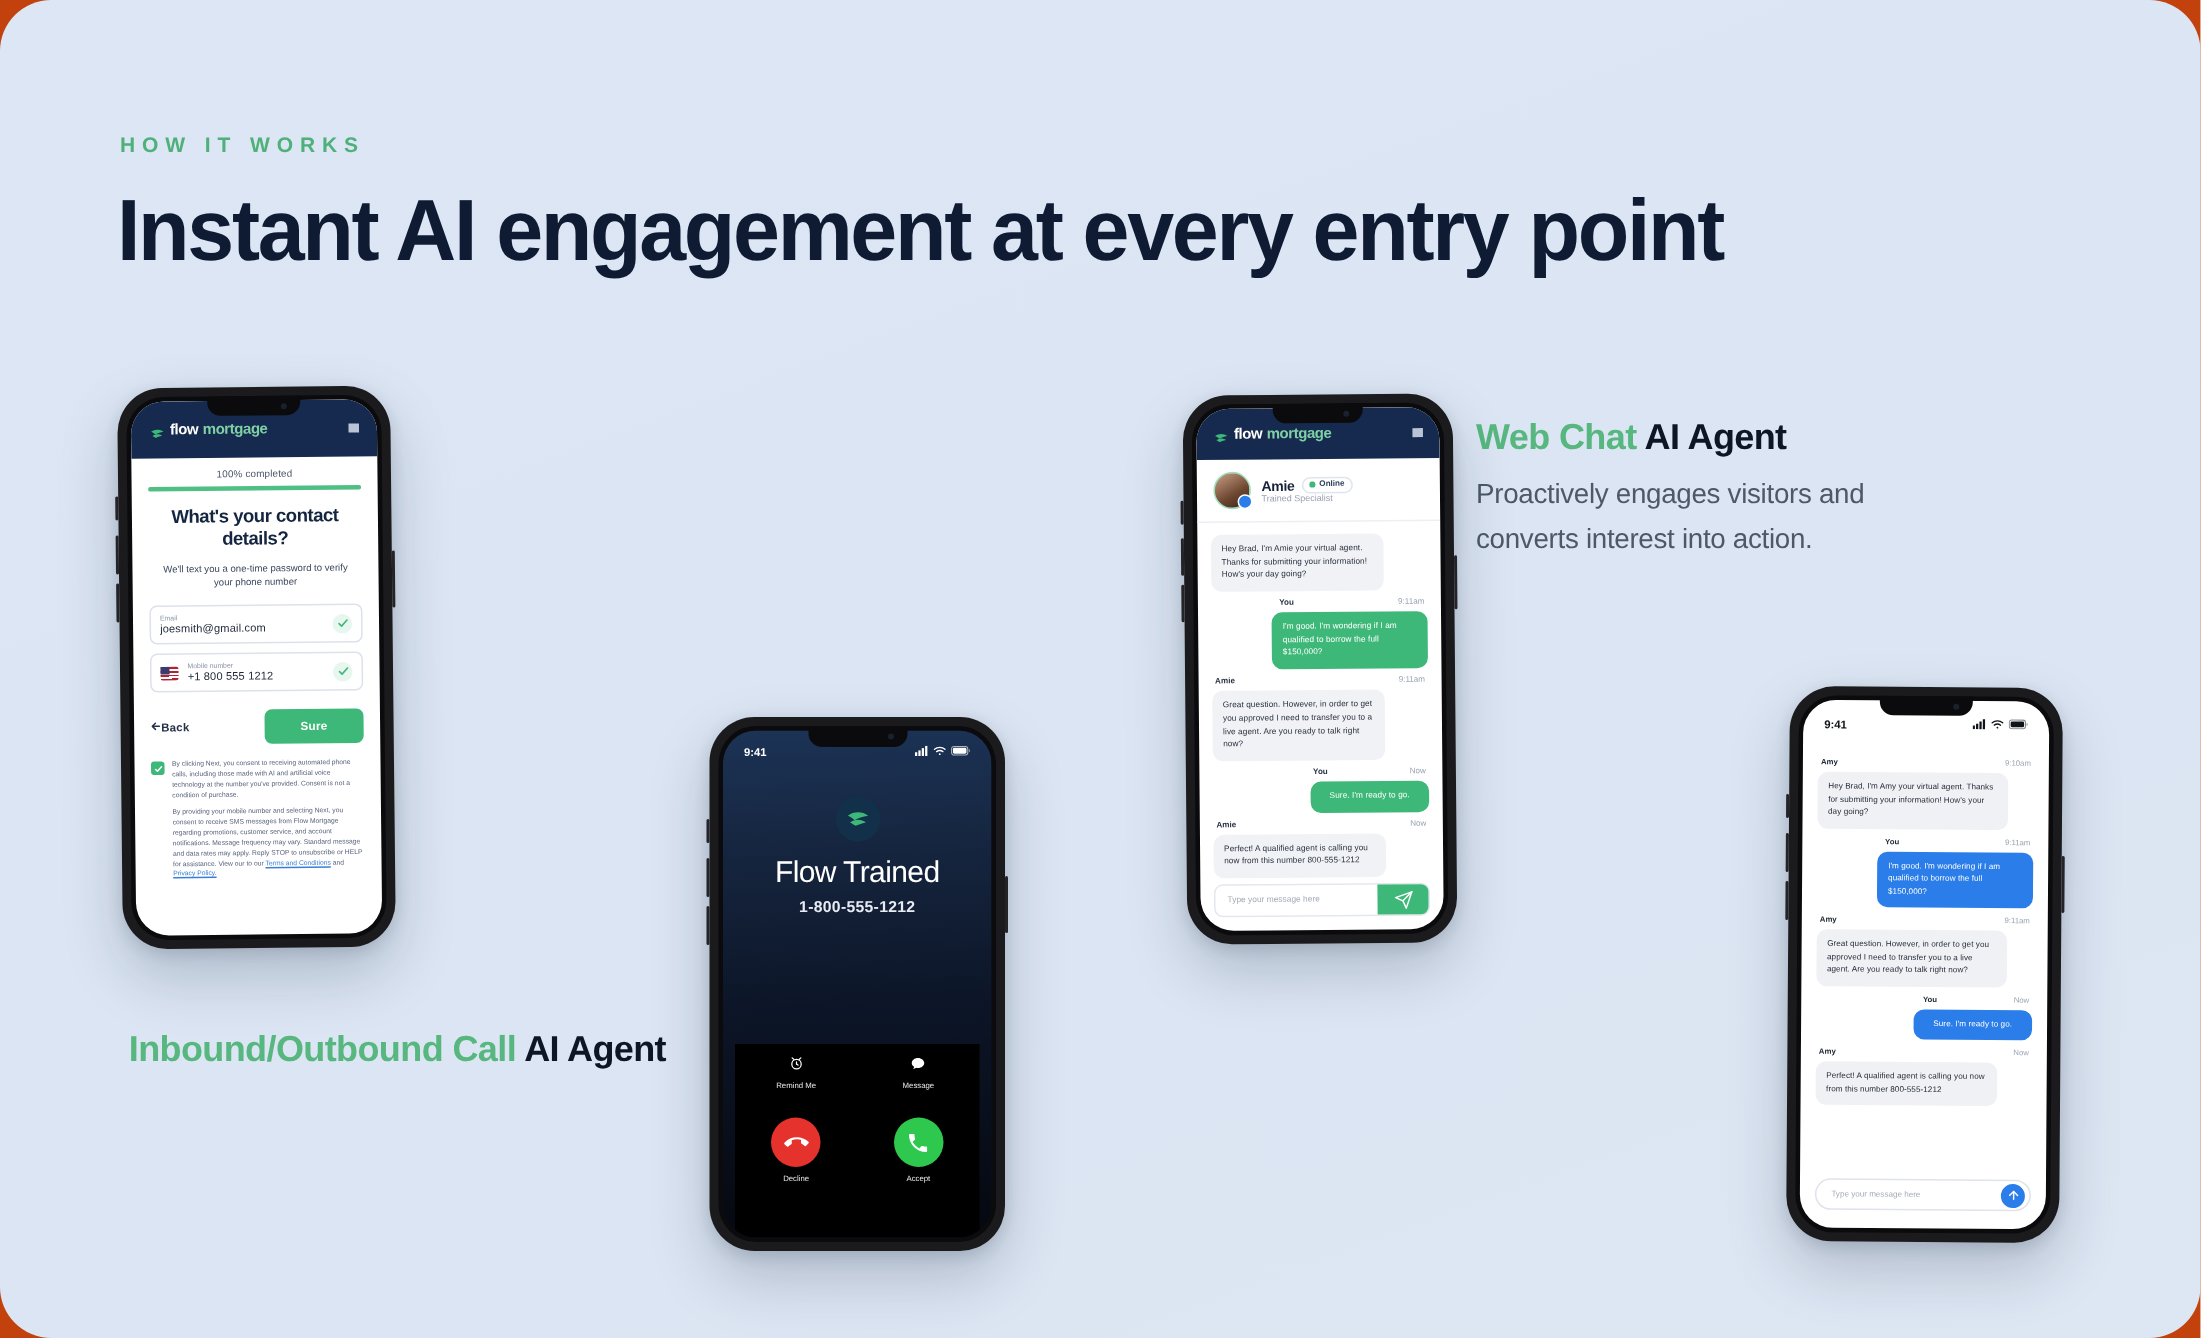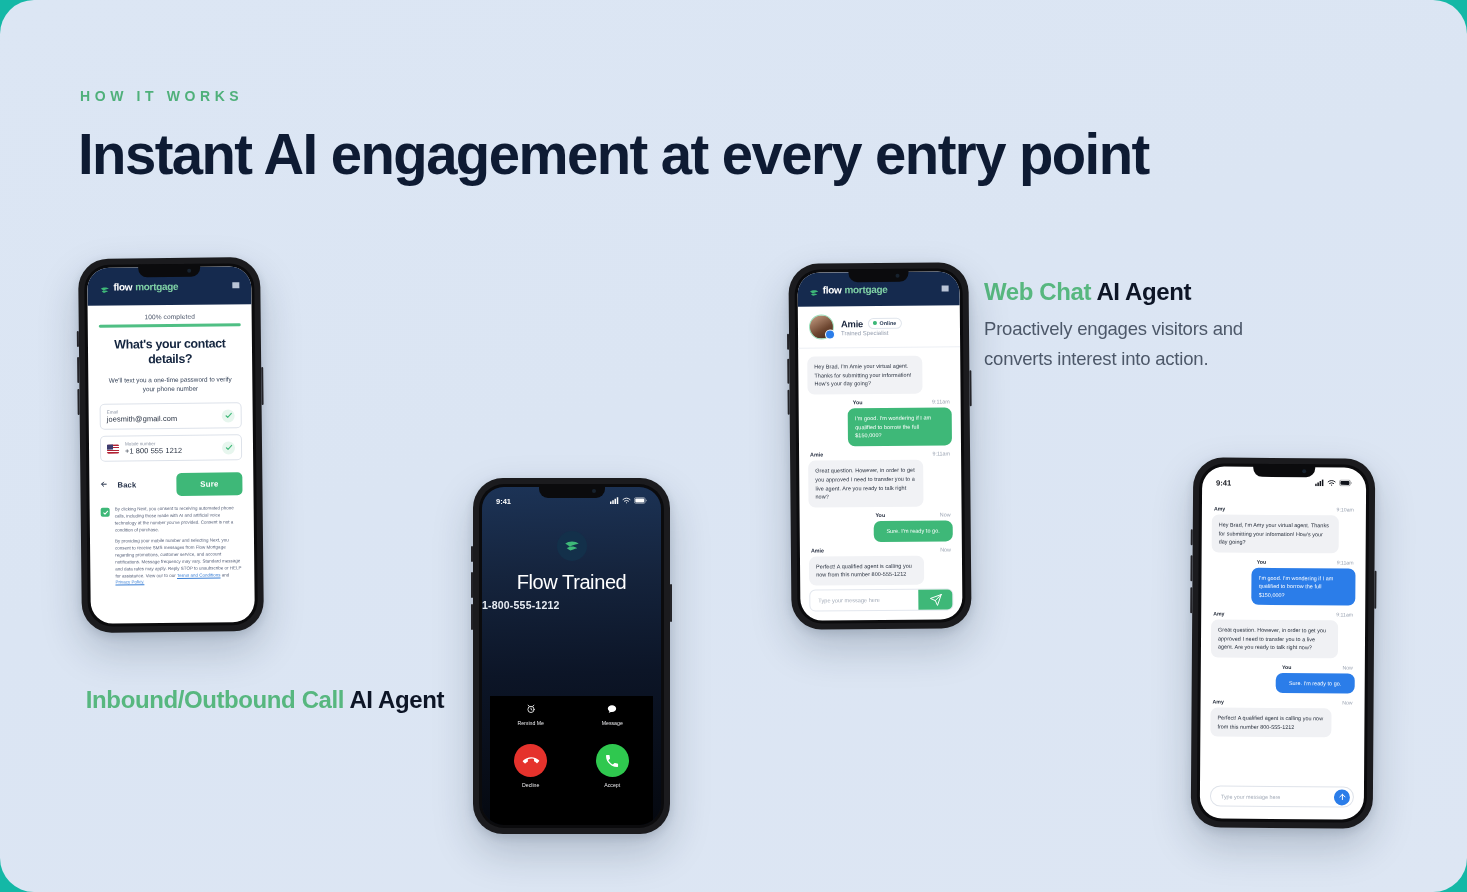--- a/index.html
+++ b/index.html
@@ -10,21 +10,21 @@
     height: 892px;
     overflow: hidden;
     background: #ffffff;
     font-family: "Liberation Sans", sans-serif;
   }
 
   #stage {
     position: relative;
     width: 1467px;
     height: 892px;
-    background: #14b8a6;
+    background: #c2410c;
   }
 
   
   #panel {
     position: absolute;
     left: 0; top: 0;
     width: 1467px;
     height: 892px;
     background: linear-gradient(160deg, #dce6f4 0%, #dbe5f3 45%, #dde6f3 100%);
     border-radius: 34px;
@@ -211,21 +211,21 @@
   .wf-field .chk svg { display:block; }
 
   .wf-actions {
     display: flex;
     align-items: center;
     justify-content: space-between;
     margin: 12px 0 10px;
   }
   .wf-back {
     font-size: 7.6px; font-weight: 700; color: #26324a;
-    display:flex; align-items:center; gap:10px;
+    display:flex; align-items:center; gap:0;
     letter-spacing: .2px;
   }
   .wf-next {
     background: #3eb878;
     color: #fff;
     font-size: 7.8px;
     font-weight: 700;
     border-radius: 5px;
     padding: 7px 24px;
     letter-spacing: .2px;
@@ -345,21 +345,21 @@
     z-index:5;
   }
   .call-name {
     position:absolute; top:84px; left:0; right:0;
     text-align:center; color:#fff;
     font-size:20px; letter-spacing:-0.4px; font-weight:400;
     z-index:5;
   }
   .call-num {
     position:absolute; top:112px; left:0; right:0;
-    text-align:left; color:#e7ecf3;
+    text-align:center; color:#e7ecf3;
     font-size:10.5px; font-weight:600; letter-spacing:.2px;
     z-index:5;
   }
   .call-tray {
     position:absolute; left:8px; right:8px; bottom:0; top:209px;
     background:#000;
     z-index:5;
   }
   .call-secondary {
     display:flex; justify-content:space-around;

